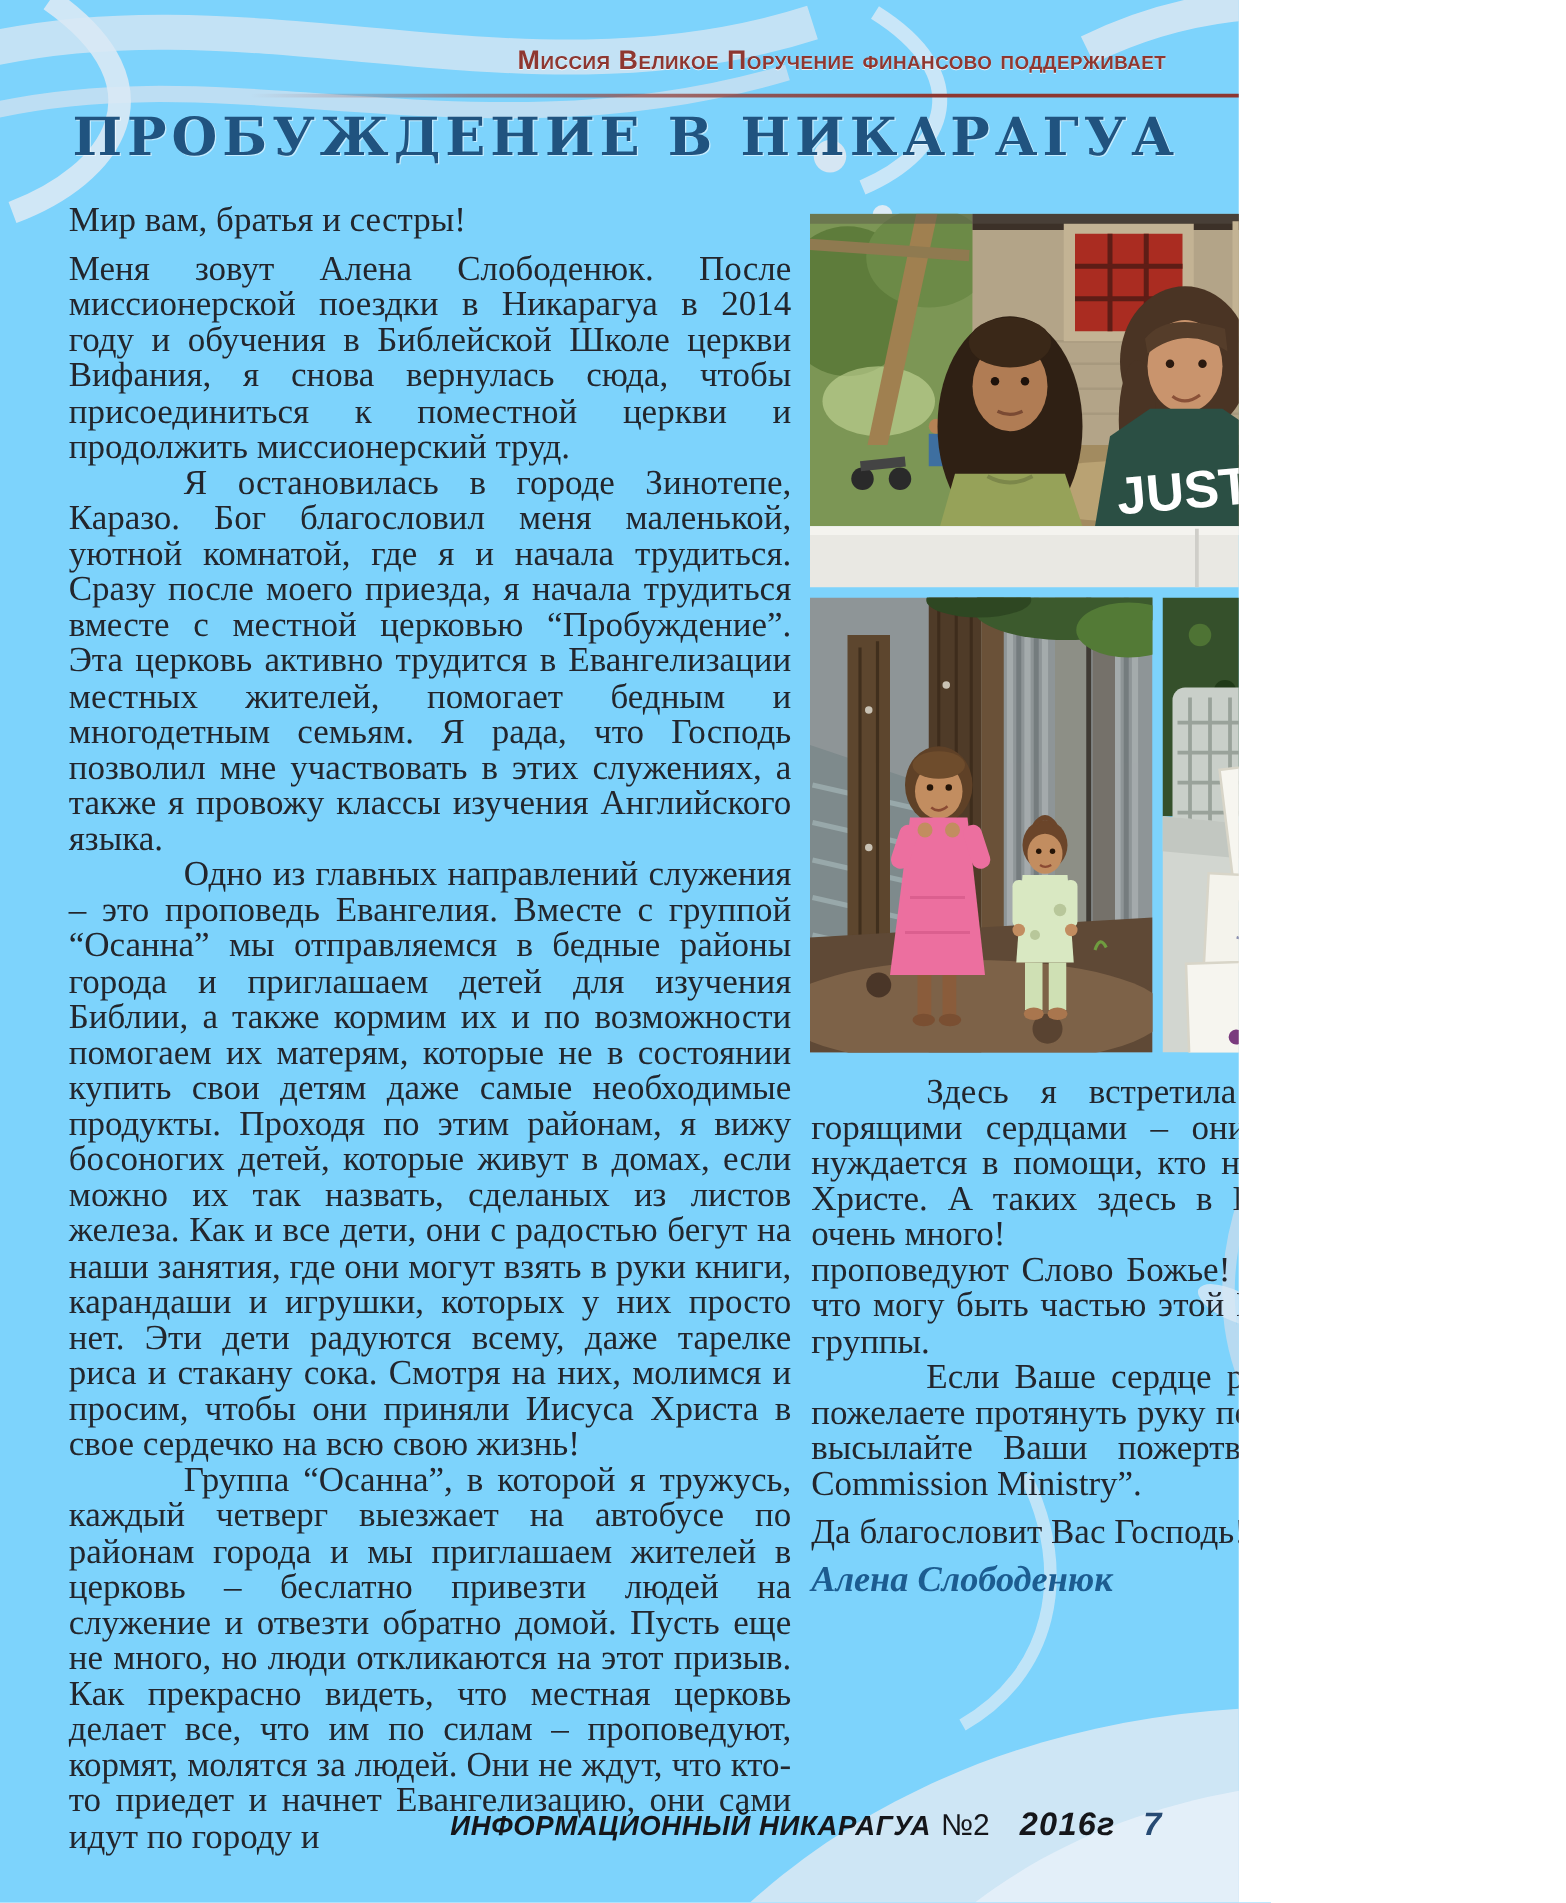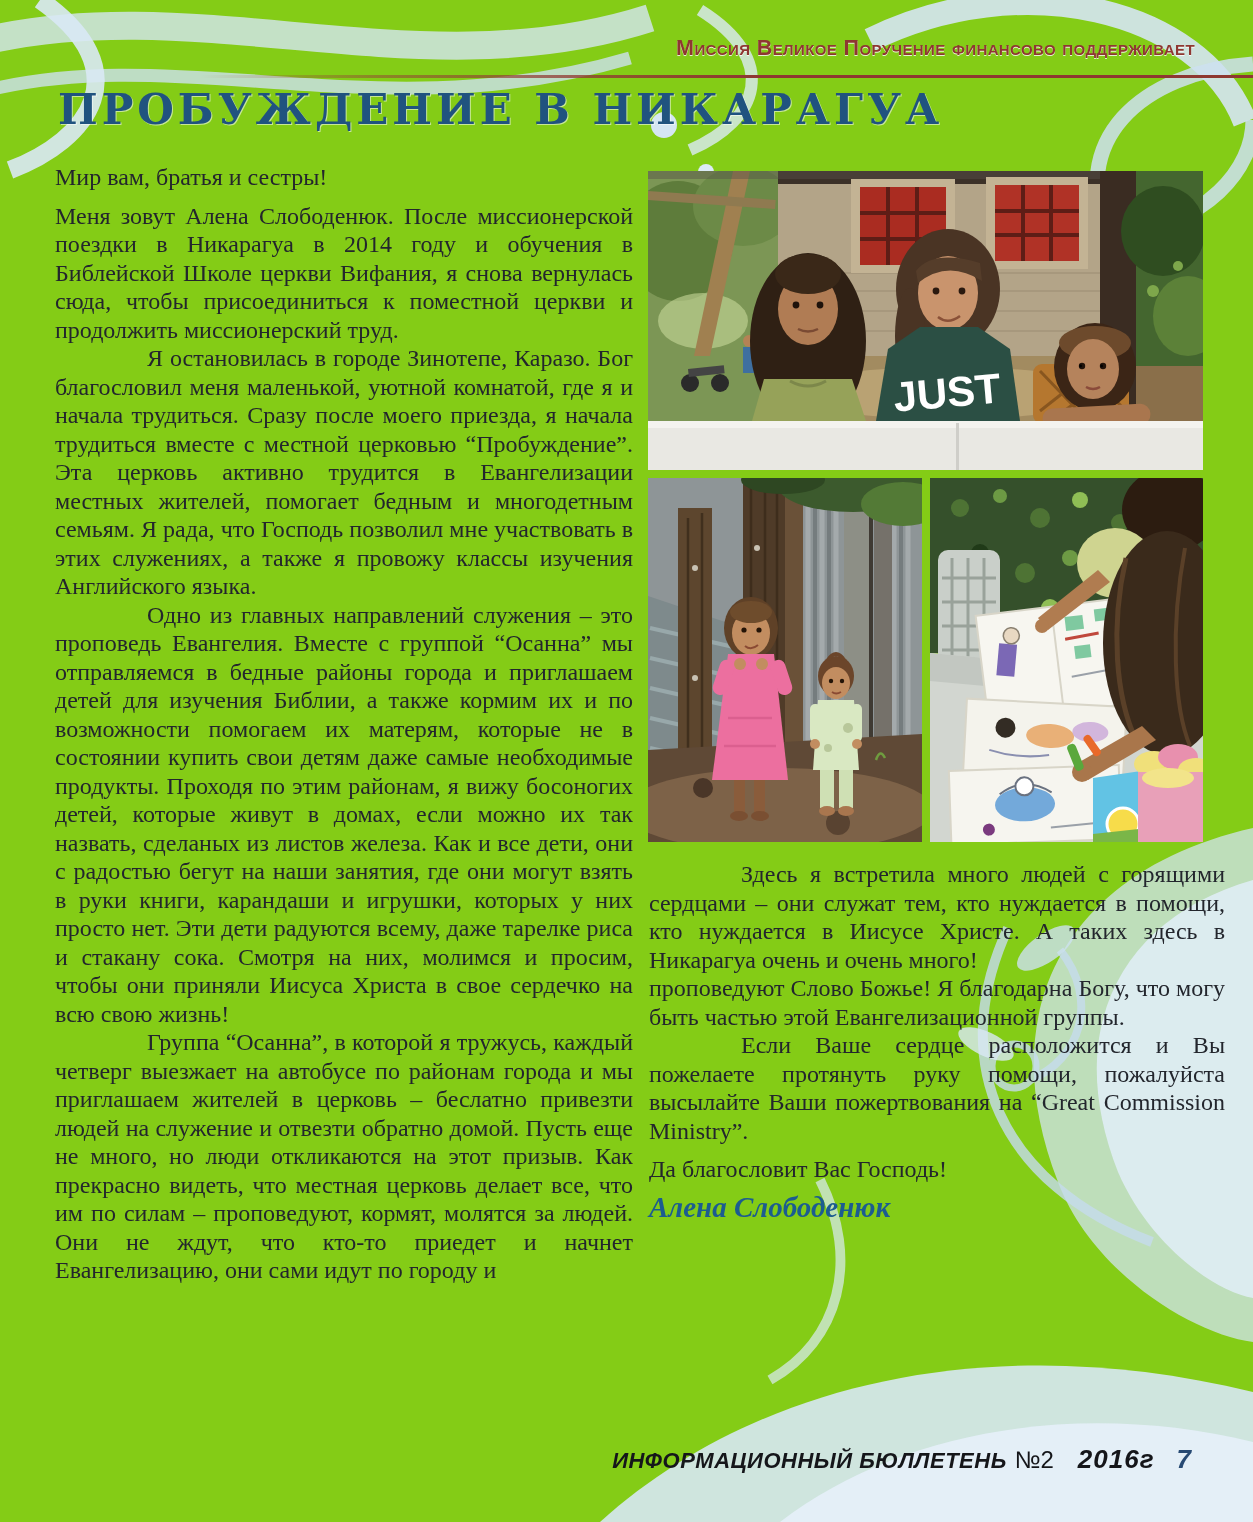--- a/index.html
+++ b/index.html
@@ -1,19 +1,19 @@
 <!DOCTYPE html>
 <html><head>
 <meta charset="utf-8">
 <style>
   html,body { margin:0; padding:0; }
   body { background:#ffffff; }
   .page {
-    position:relative; width:1253px; height:1522px;
-    background:#84cc16; overflow:hidden;
+    position:relative; width:991px; height:1522px;
+    background:#7dd3fc; overflow:hidden;
     font-family:"Liberation Serif", serif;
   }
   .bg-decor { position:absolute; left:0; top:0; width:1253px; height:1522px; z-index:0; }
   .content { position:absolute; inset:0; z-index:2; }
 
   .tagline {
     position:absolute; top:36px; right:58px;
     font-family:"Liberation Sans", sans-serif;
     font-weight:700; font-variant:small-caps;
     font-size:21.5px; letter-spacing:.4px; color:#8e3731;
@@ -29,21 +29,21 @@
     font-size:42px; line-height:1.12; color:#20537f;
     letter-spacing:4px; white-space:nowrap;
     text-align:justify; text-align-last:justify;
     text-shadow:1px 1px 0 rgba(255,255,255,.55);
   }
   .title::after { content:""; display:inline-block; width:100%; }
 
   .col-left  { position:absolute; left:55px;  top:163px; width:578px; }
   .col-right { position:absolute; left:649px; top:860px; width:576px; }
   .para {
-    margin:0; font-size:24px; line-height:28.5px;
+    margin:0; font-size:28px; line-height:28.5px;
     text-align:justify; color:#23262d;
   }
   .greet { margin-bottom:10px; }
   .ind { text-indent:92px; }
   .gap { }
   .closing { margin-top:10px; text-align:left; }
   .signature {
     margin-top:7px; text-align:left;
     font-weight:700; font-style:italic; font-size:29px; color:#1c5c90;
   }
@@ -394,17 +394,17 @@
 
     <div class="col-right">
       <p class="para ind">Здесь я встретила много людей с горящими сердцами – они служат тем, кто нуждается в помощи, кто нуждается в Иисусе Христе.  А таких здесь в Никарагуа очень и очень много!</p>
       <p class="para">проповедуют Слово Божье! Я благодарна Богу, что могу быть частью этой Евангелизационной группы.</p>
       <p class="para ind">Если Ваше сердце расположится и Вы пожелаете протянуть руку помощи, пожалуйста высылайте Ваши пожертвования на “Great Commission Ministry”.</p>
       <p class="para closing">Да благословит Вас Господь!</p>
       <div class="signature">Алена Слободенюк</div>
     </div>
 
     <div class="footer">
-      <span class="f-label">ИНФОРМАЦИОННЫЙ БЮЛЛЕТЕНЬ</span><span class="f-issue">№2</span><span class="f-year">2016г</span><span class="f-page">7</span>
+      <span class="f-label">ИНФОРМАЦИОННЫЙ НИКАРАГУА</span><span class="f-issue">№2</span><span class="f-year">2016г</span><span class="f-page">7</span>
     </div>
 
   </div>
 </div>
 
 </body></html>

